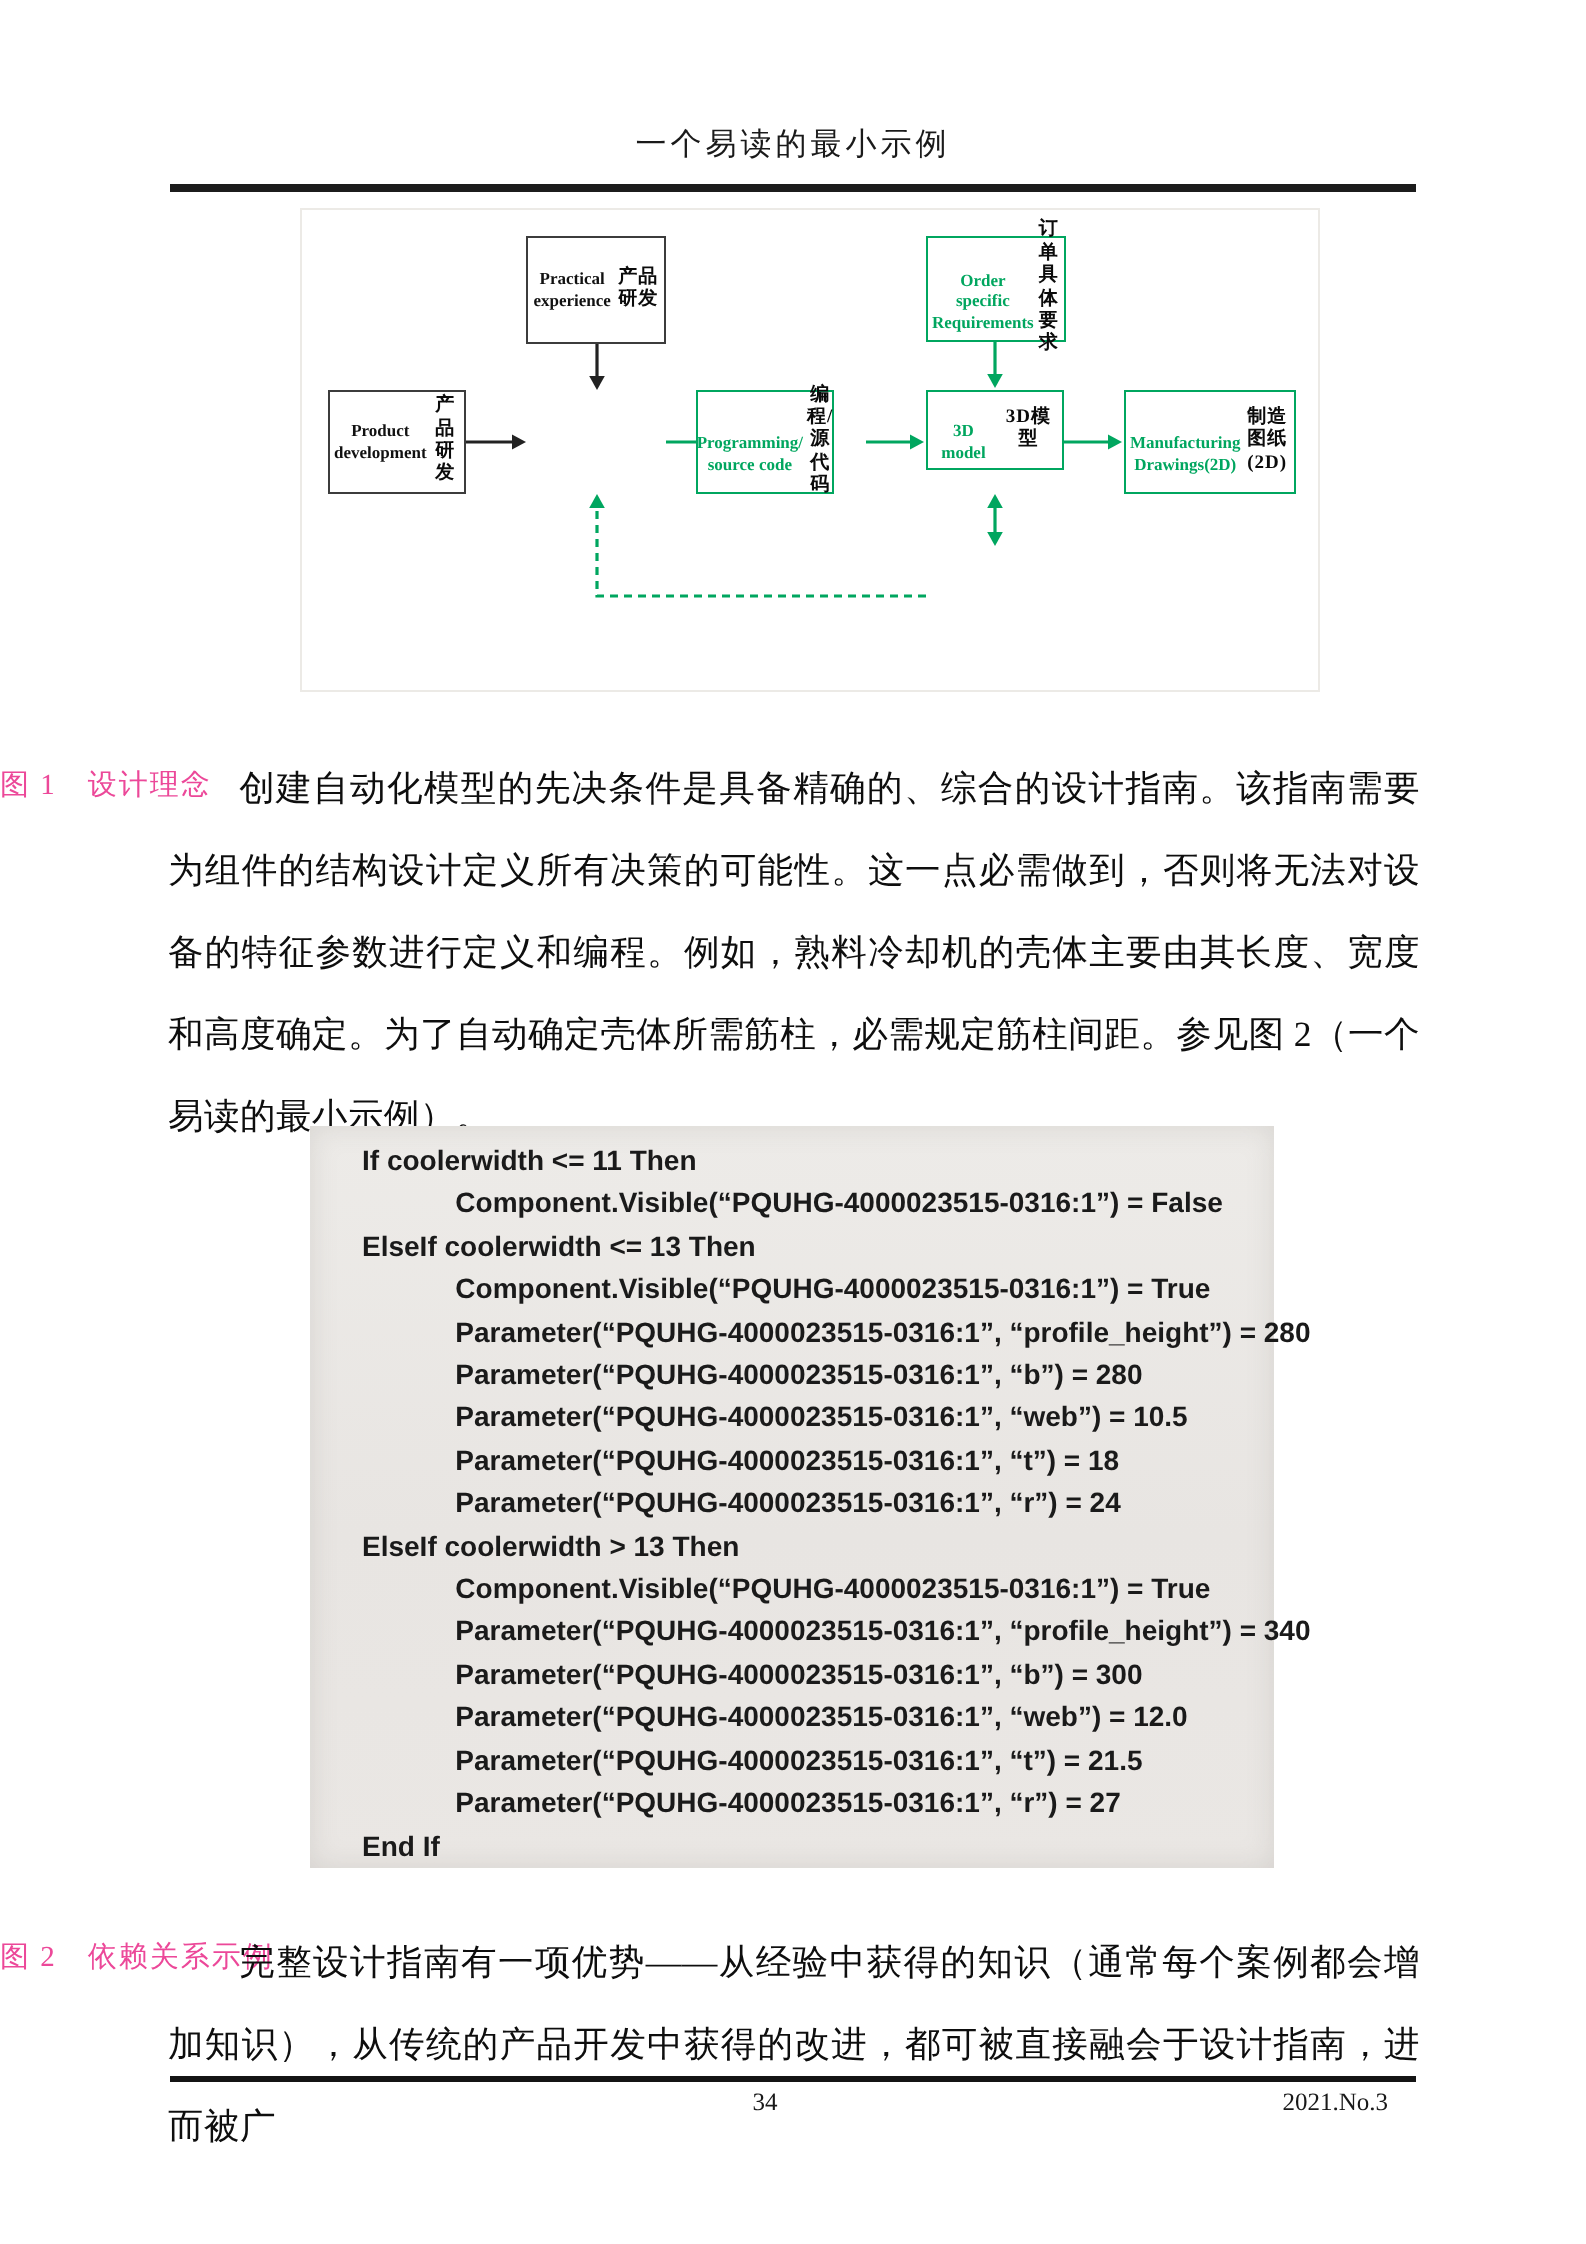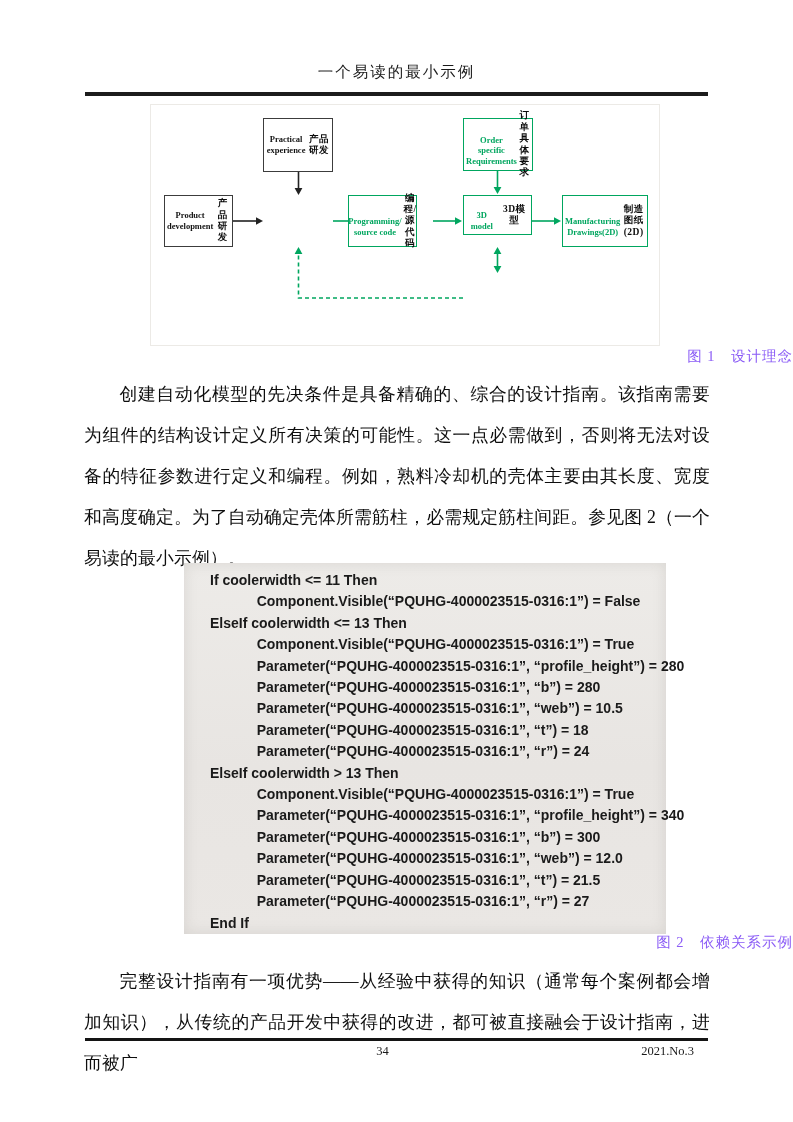--- a/index.html
+++ b/index.html
@@ -27,33 +27,33 @@
   .fbox { position:absolute; display:flex; flex-direction:row; align-items:center; justify-content:center;
           gap:2px; background:#fff; text-align:center; padding:2px; }
   .fbox.green { border:1.5px solid var(--green); }
   .fbox.dark { border:1.5px solid var(--dark); }
   .fbox .en { font-weight:bold; font-size:8.5px; line-height:1.25; }
   .fbox.green .en { color:var(--green);margin-top:12px; }
   .fbox.dark .en { color:#111; }
   .fbox .zh { font-weight:bold; font-size:9.5px; line-height:1.2; color:#0b0b0b; letter-spacing:0.5px; }
   .nowrap .en { white-space:nowrap; }
 
-  .caption { position:absolute; left:0; width:100%; text-align:right; font-size:14.5px; color:#8b5cf6;
-             letter-spacing:1px; }
+  .caption { position:absolute; left:0; width:100%; text-align:left; font-size:14.5px; color:#ec4899;
+             letter-spacing:1px;margin-top:36px; }
   .caption1 { top:347px; }
   .caption2 { top:933px; }
 
   
   .body-par { position:absolute; left:84px; width:626px; margin:0; font-size:17.8px; line-height:41px;
               text-align:justify; text-indent:2em; color:#0e0e0e; letter-spacing:0.2px; }
   .par1 { top:374px; }
   .par2 { top:961px; }
 
   
-  .codewrap { position:absolute; left:184px; top:563px; width:482px; height:371px;
+  .codewrap { position:absolute; left:155px; top:563px; width:482px; height:371px;
               background:linear-gradient(180deg,#edebe8 0%,#e8e5e2 55%,#eae7e4 100%);
               box-shadow:inset 0 0 14px rgba(120,115,110,0.18); }
   .code { margin:0; padding:7px 0 0 26px; font-family:"Liberation Sans","DejaVu Sans",sans-serif;
           font-weight:bold; font-size:14px; line-height:21.4px; color:#1a1a1a; white-space:pre; }
 
   
   .footer-rule { position:absolute; top:1038px; left:85px; width:623px; border-top:3px solid #141414; }
   .footer-row { position:absolute; top:1044px; left:71px; width:623px; height:20px; font-size:12.5px; color:#191919; }
   .page-num { position:absolute; left:50%; transform:translateX(-50%); }
   .issue { position:absolute; right:0;text-align:right; }

